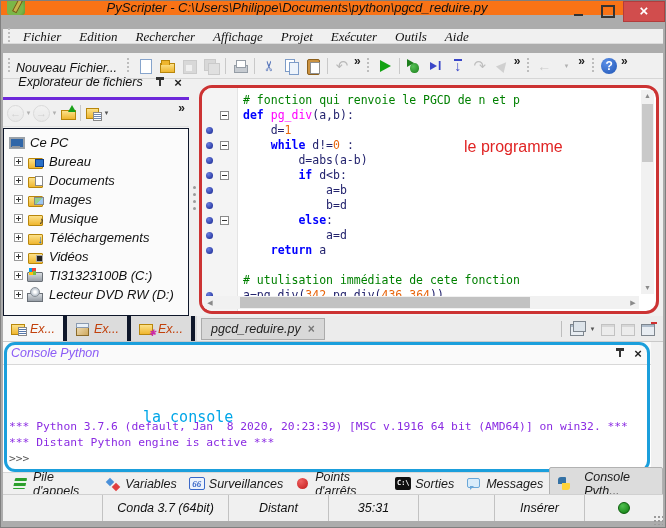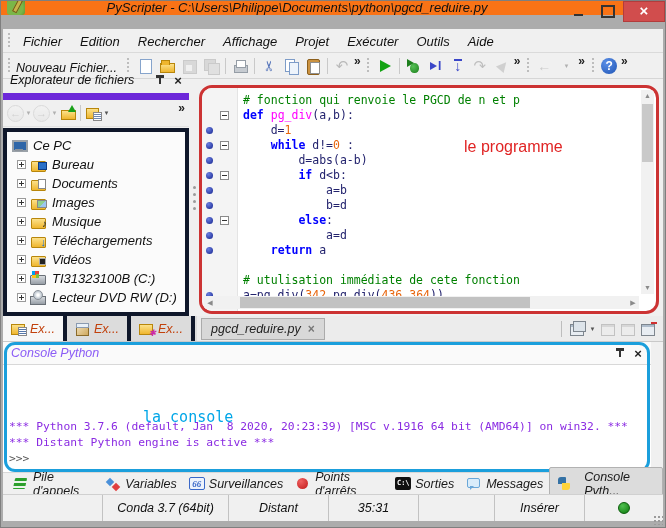--- a/index.html
+++ b/index.html
@@ -13,21 +13,21 @@
   .applogo::after { content:""; position:absolute; left:8px; top:2px; width:3px; height:12px; background:#c8b24a; transform:rotate(28deg); border:1px solid #6b5a18;}
   .wtitle { flex:1; text-align:center; font-style:italic; font-size:13px; color:#111; white-space:nowrap; overflow:hidden; }
   .winbtns { display:flex; align-items:flex-start; height:100%; }
   .wbtn { width:30px; height:21px; display:flex; align-items:center; justify-content:center; font-size:12px; color:#222; }
   .wbtn.min::before { content:""; width:9px; height:2px; background:#333; margin-top:6px;}
   .wbtn.max::before { content:""; width:10px; height:9px; border:2px solid #333; }
   .wbtn.close { width:42px; background:#d14d4d; border:1px solid #b23c3c; }
   .wbtn.close::before { content:"×"; color:#fff; font-weight:bold; font-size:15px; margin-top:-2px;}
 
   
-  .menubar { position:absolute; left:2px; right:2px; top:28px; height:24px; background:#f0f0f0; border-bottom:1px solid #dadada; display:flex; align-items:center; }
+  .menubar { position:absolute; left:2px; right:2px; top:28px; height:15px; background:#f0f0f0; border-bottom:1px solid #dadada; display:flex; align-items:center;font-family:Liberation Serif, serif; }
   .grip { width:5px; height:16px; margin:0 3px; background-image:repeating-linear-gradient(#bdbdbd 0 2px, transparent 2px 4px); background-size:2px 100%; background-repeat:no-repeat; background-position:center; }
   .menuitem { font-style:italic; font-size:13px; color:#111; padding:3px 9px; cursor:default; }
 
   
   .toolbar { position:absolute; left:2px; right:2px; top:52px; height:26px; background:#f0f0f0; border-bottom:1px solid #d6d6d6; display:flex; align-items:center; }
   .tbgroup { display:flex; align-items:center; height:100%; }
   .newfile-label { font-style:italic; font-size:12.5px; color:#111; margin:4px 6px 0 2px; white-space:nowrap; }
   .tbtn { width:22px; height:22px; display:flex; align-items:center; justify-content:center; }
   .tsep { width:1px; height:16px; background:#c9c9c9; margin:0 3px; }
   .chev { font-weight:bold; font-size:12px; color:#222; align-self:flex-start; margin:1px 2px 0 1px; }
@@ -74,25 +74,25 @@
   .ic-viewstyle::before { content:""; position:absolute; left:2px; top:4px; width:11px; height:9px; background:linear-gradient(#fce18a,#efb62e); border:1px solid #b8860b; }
   .ic-viewstyle::after { content:""; position:absolute; left:9px; top:8px; width:7px; height:7px; background:repeating-linear-gradient(#fff 0 1px,#6f87b0 1px 2px); border:1px solid #888; }
   .ic-win::before { content:""; position:absolute; left:2px; top:4px; width:12px; height:10px; background:#e8edf2; border:1px solid #7e868e; box-shadow:inset 0 2px 0 #aebccb; }
   .ic-win.stack::after { content:""; position:absolute; left:5px; top:1px; width:11px; height:9px; background:#dde4ea; border:1px solid #7e868e; }
   .ic-win.closedoc::after { content:""; position:absolute; right:0px; top:2px; width:6px; height:2px; background:#d03030; }
 
   
   .main { position:absolute; left:2px; right:2px; top:78px; height:237px; background:#f0f0f0; }
 
   .explorer { position:absolute; left:0; top:0; width:186px; height:100%; background:#f0f0f0; }
-  .panelhead { height:21px; display:flex; align-items:center; padding:0 2px 12px 7px; border-bottom:7px solid #6d28d9; }
+  .panelhead { height:21px; display:flex; align-items:center; padding:0 2px 12px 7px; border-bottom:3px solid #6d28d9;text-align:center; }
   .panelhead .ptitle { flex:1; font-style:italic; font-size:12.5px; color:#111; white-space:nowrap; }
   .exptoolbar { height:27px; display:flex; align-items:center; padding-left:4px; border-bottom:1px solid #e2e2e2; background:#f0f0f0; }
   .exptoolbar .chev { margin-left:auto; margin-right:4px; }
-  .tree { position:absolute; left:0; top:49px; bottom:0; right:0; background:#fbfbfb; border:4px solid #0f172a; padding-top:4px; overflow:hidden; }
+  .tree { position:absolute; left:0; top:49px; bottom:0; right:0; background:#fbfbfb; border:1px solid #0f172a; padding-top:4px; overflow:hidden; }
   .trow { display:flex; align-items:center; height:19px; padding-left:4px; white-space:nowrap; }
   .trow .tlabel { font-style:italic; font-size:13px; color:#111; margin-left:5px; }
   .exp { width:9px; height:9px; border:1px solid #9a9a9a; background:#fff; position:relative; margin-right:4px; flex:none; }
   .exp::before { content:""; position:absolute; left:1px; right:1px; top:3px; height:1px; background:#333; }
   .exp::after { content:""; position:absolute; top:1px; bottom:1px; left:3px; width:1px; background:#333; }
   .ti { position:relative; width:17px; height:15px; flex:none; }
   .ti-folder::before { content:""; position:absolute; left:1px; top:4px; width:13px; height:9px; background:linear-gradient(#fce18a,#efb62e); border:1px solid #b8860b; border-radius:1px; }
   .ti-folder::after { z-index:1; }
   .ti-computer::before { content:""; position:absolute; left:1px; top:2px; width:12px; height:8px; background:#2f66a8; border:2px solid #9aa1a8; }
   .ti-computer::after { content:""; position:absolute; left:4px; top:11px; width:8px; height:2px; background:#8d949c; }

